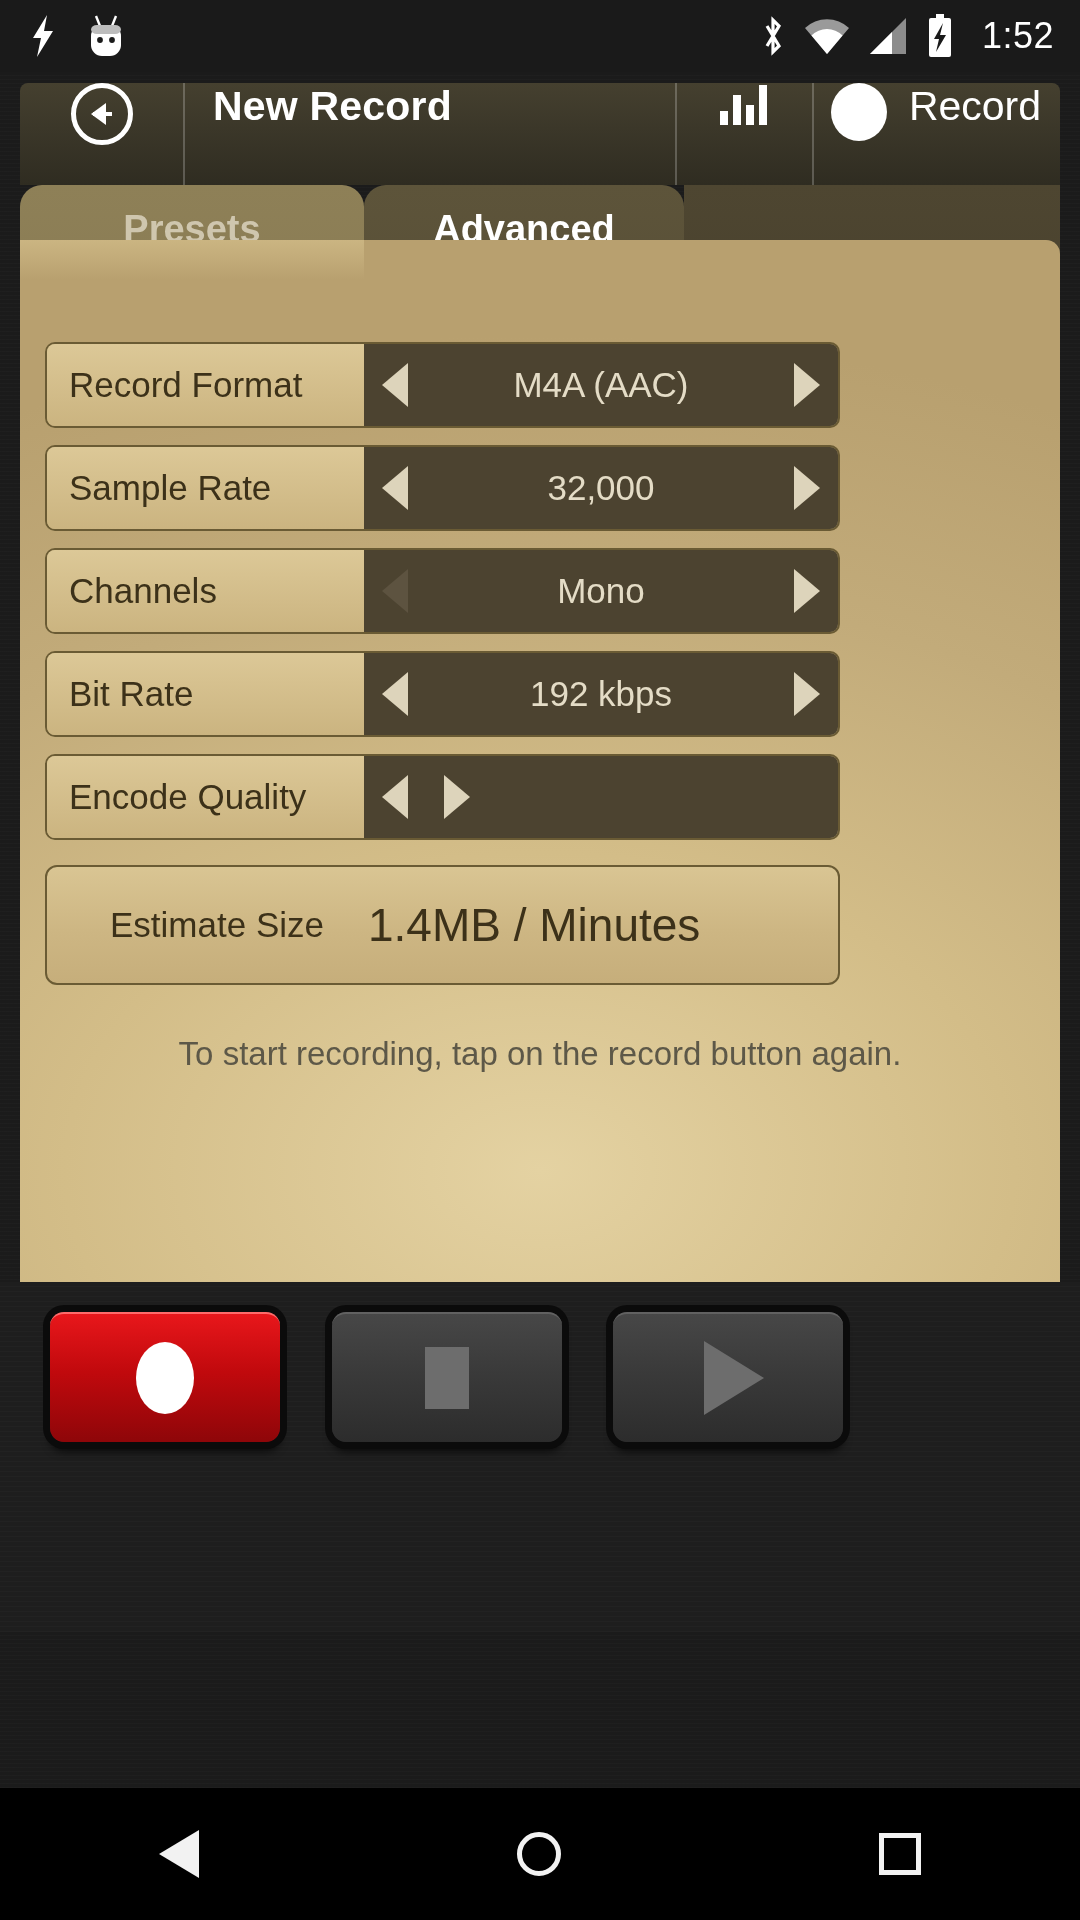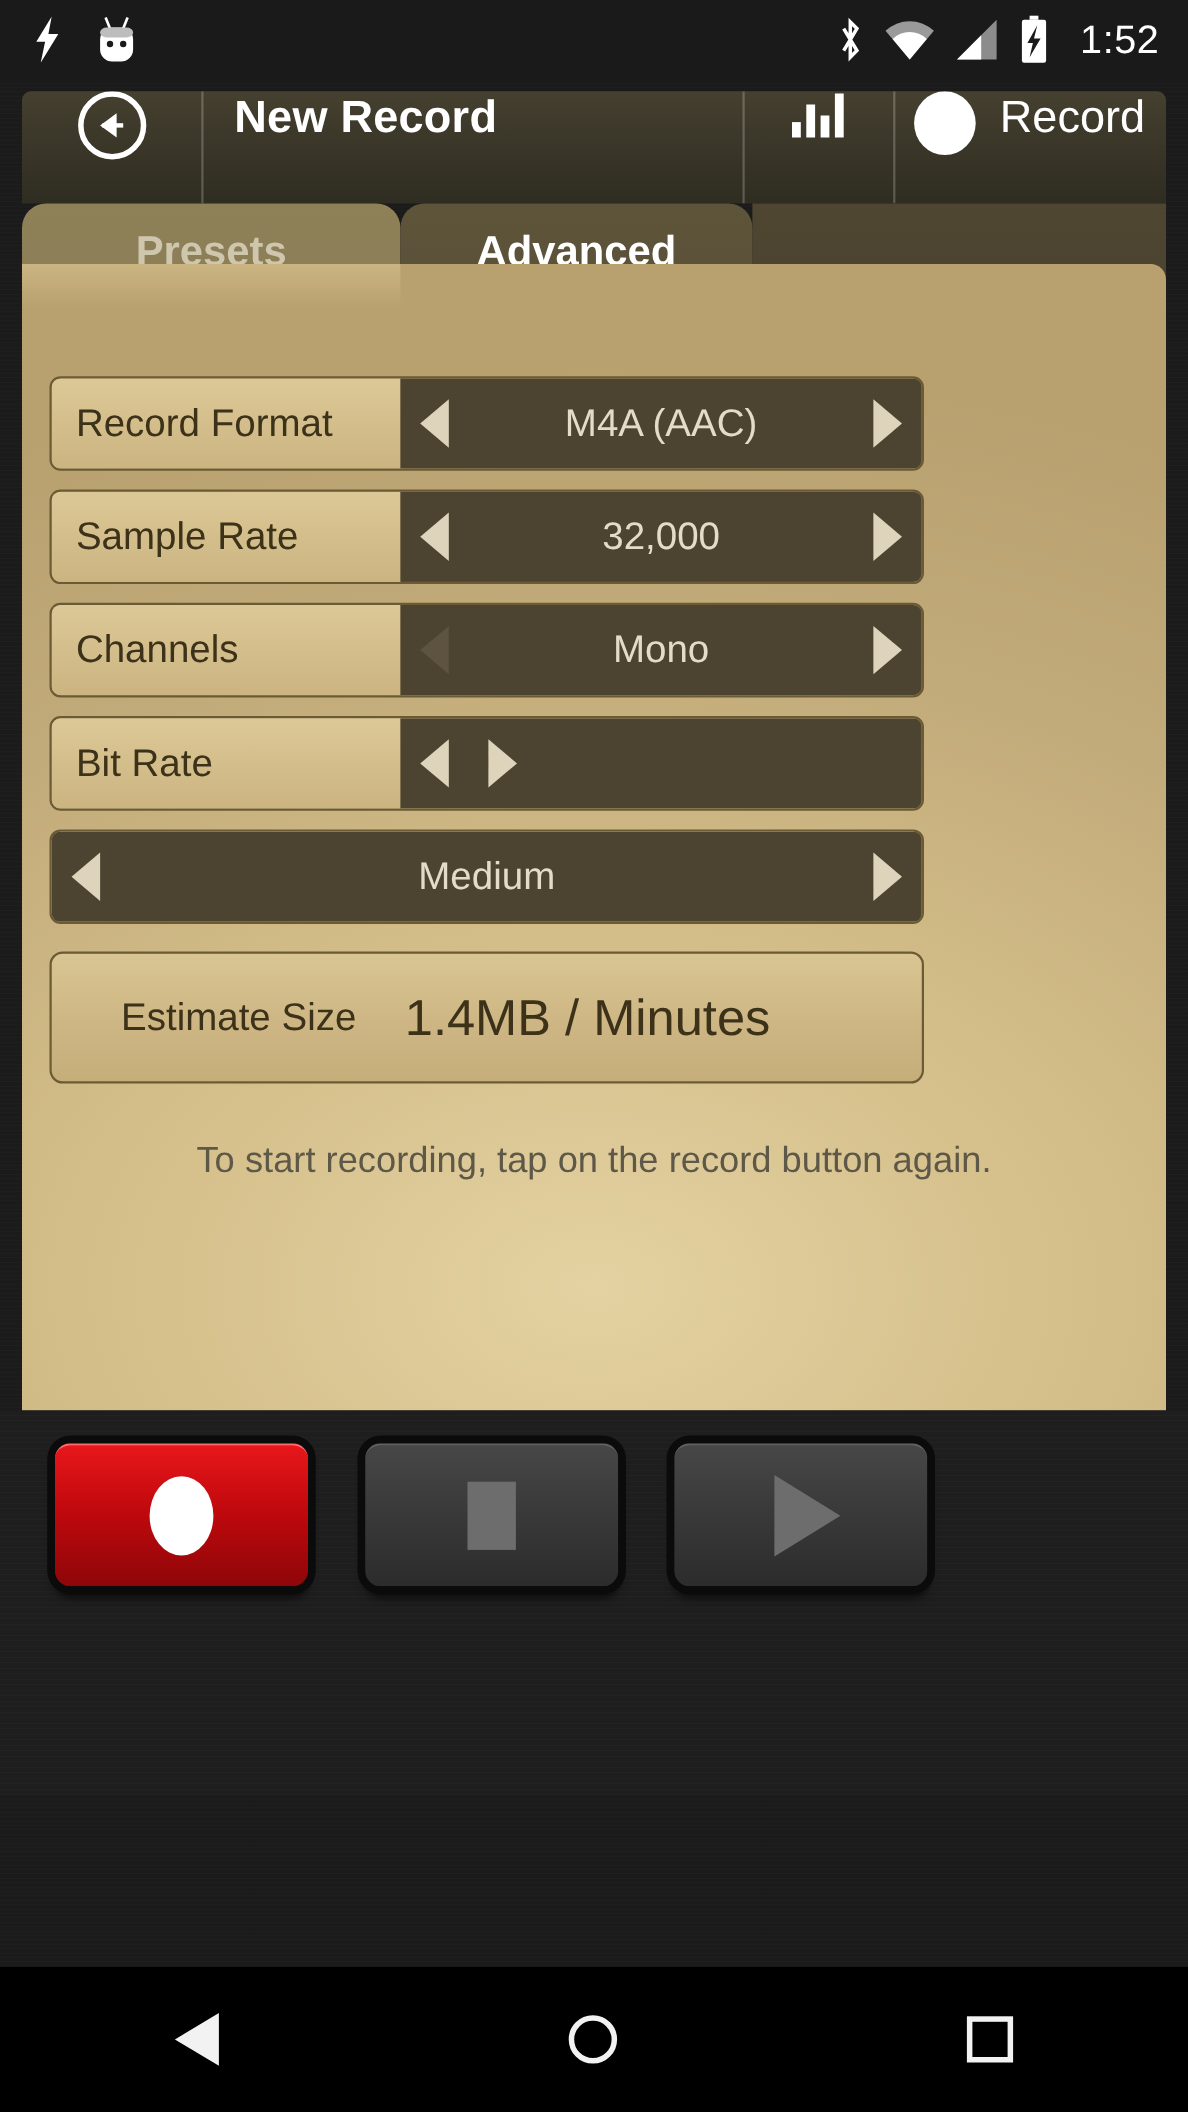--- a/index.html
+++ b/index.html
@@ -366,32 +366,35 @@
     </div>
 
     <div class="row" id="row-3">
       <div class="label">
         <span>Bit Rate</span>
       </div>
       <div class="stepper">
         <div class="arrow left">
             <i></i>
           </div>
+        <div class="val">192 kbps</div>
         <div class="arrow right">
             <i></i>
           </div>
       </div>
     </div>
 
     <div class="row" id="row-4">
+      <div class="label">
+        <span>Encode Quality</span>
+      </div>
       <div class="stepper">
         <div class="arrow left">
             <i></i>
           </div>
-        <div class="val">Medium</div>
         <div class="arrow right">
             <i></i>
           </div>
       </div>
     </div>
 
     <div id="estimate">
       <div class="etitle">Estimate Size</div>
       <div class="evalue">1.4MB / Minutes</div>
     </div>

